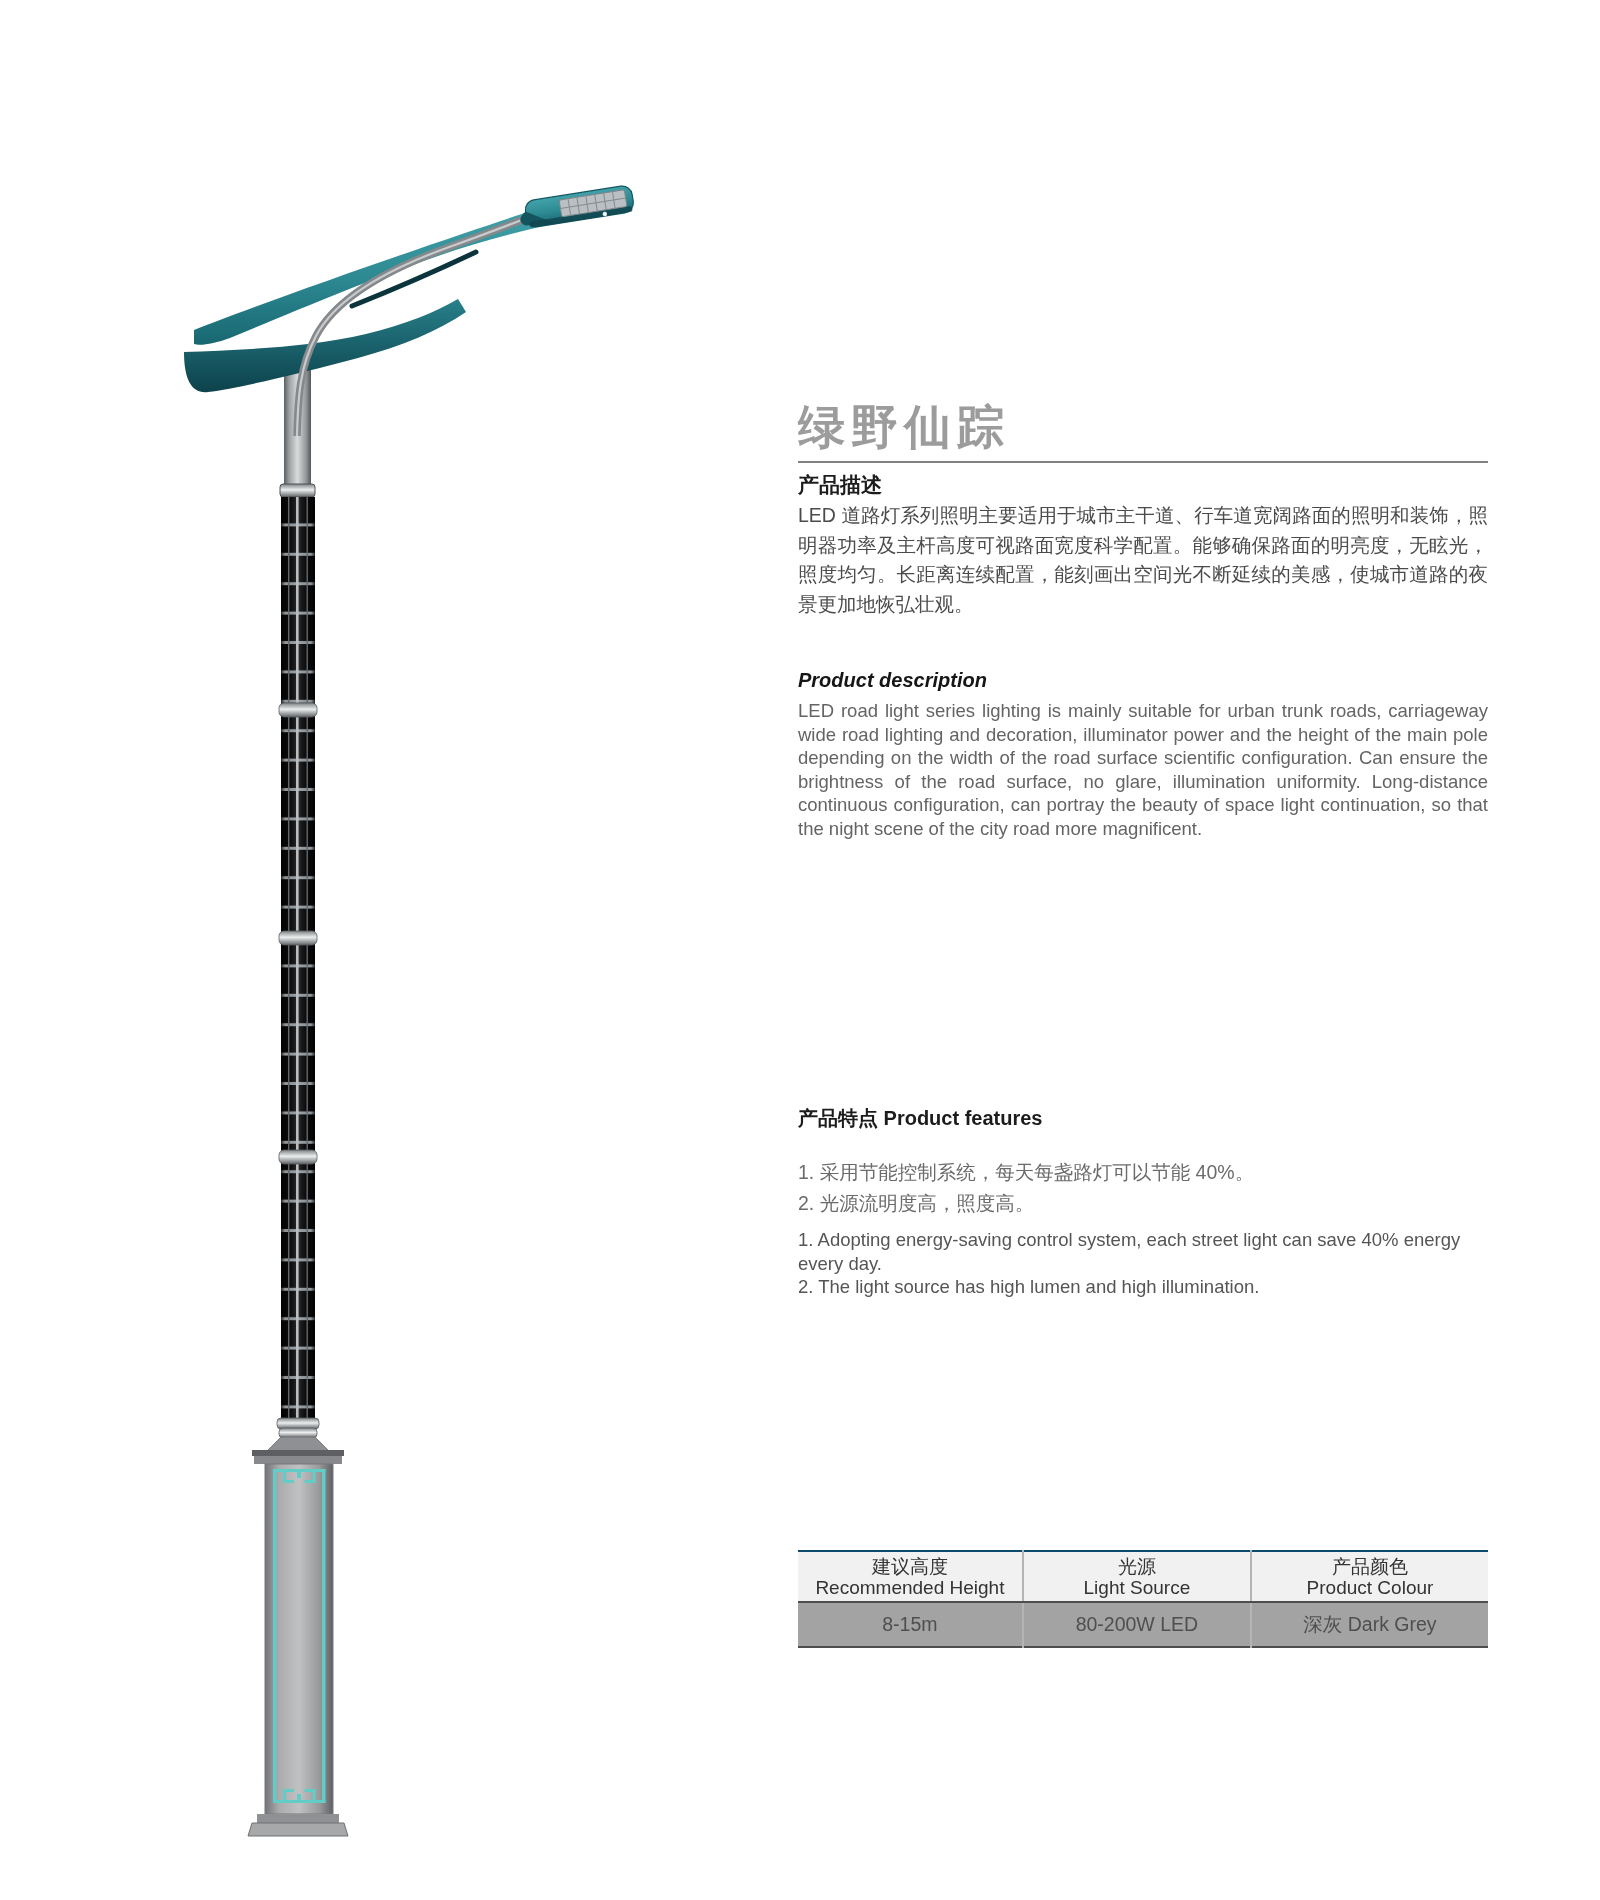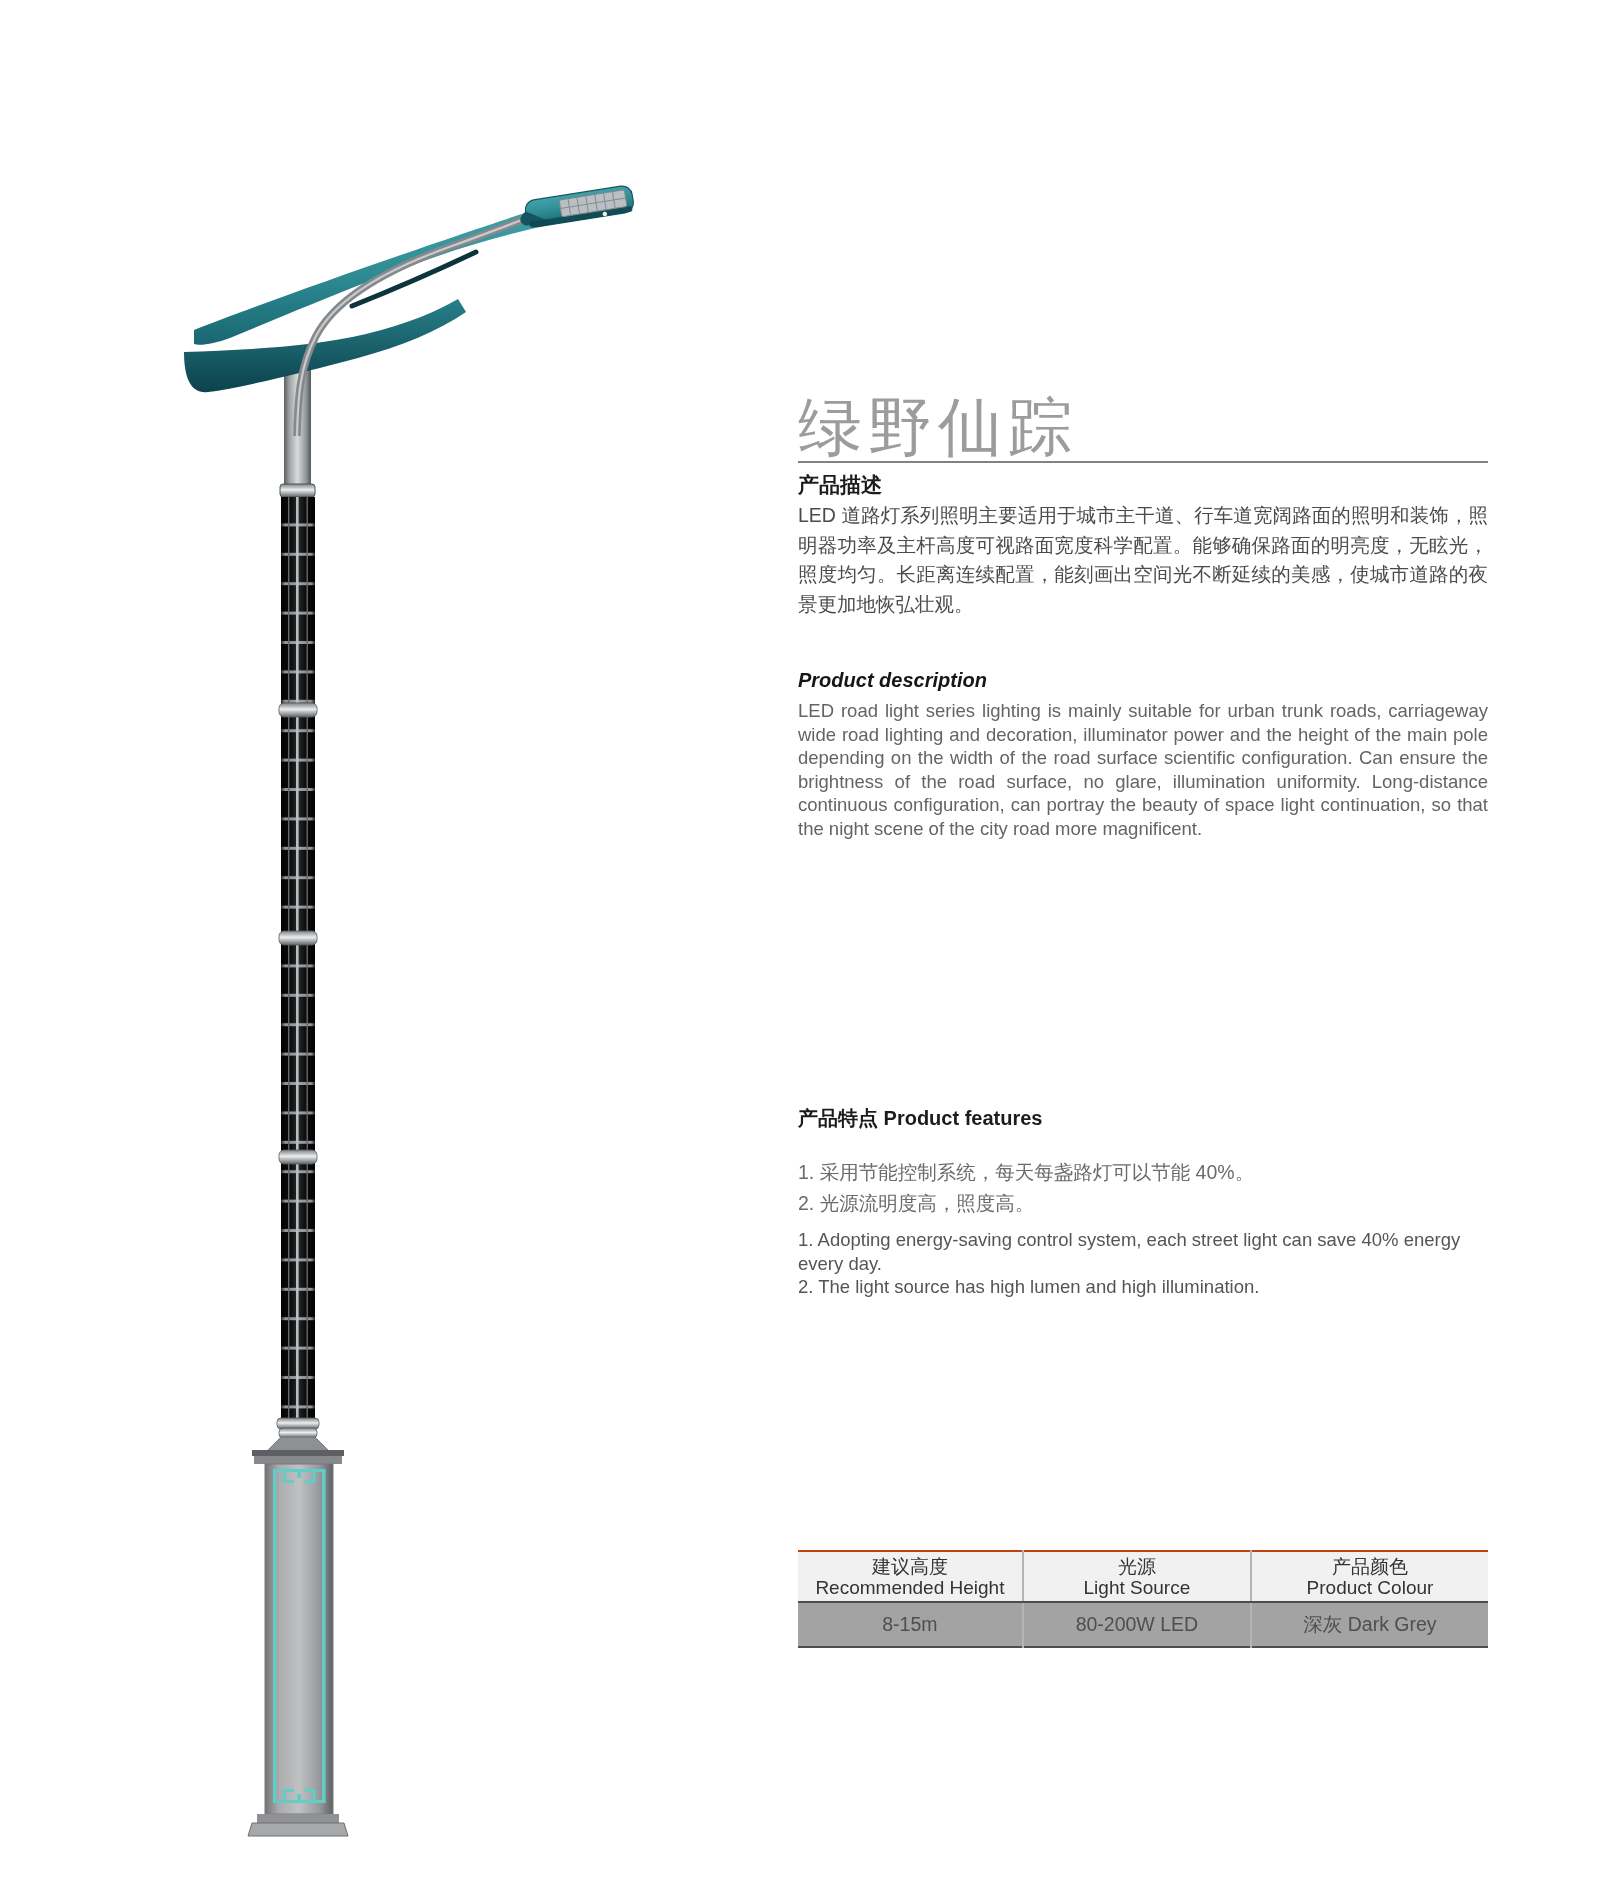--- a/index.html
+++ b/index.html
@@ -4,37 +4,37 @@
 <style>
   html,body{margin:0;padding:0;background:#fff;}
   .page{position:relative;width:1600px;height:1900px;background:#ffffff;overflow:hidden;
         font-family:"Liberation Sans","DejaVu Sans",sans-serif;}
   .lamp-svg{position:absolute;left:0;top:0;}
 
   .content{position:absolute;left:798px;top:0;width:690px;}
   .abs{position:absolute;left:0;width:690px;}
 
   .title-row{top:401px;display:flex;align-items:flex-start;}
-  .title-zh{font-size:64px;line-height:52px;color:#9c9c9c;letter-spacing:6px;font-weight:400;}
+  .title-zh{font-size:47px;line-height:52px;color:#9c9c9c;letter-spacing:6px;font-weight:700;}
   .subtitle-block{margin-left:42px;padding-top:7px;}
   .subtitle-zh{font-size:21px;line-height:23px;color:#4a4a4a;}
   .subtitle-en{font-size:21px;line-height:23px;color:#19a79a;}
   .rule{top:461px;border-top:2px solid #828282;height:0;}
 
   .h-zh{top:471px;font-size:21px;font-weight:bold;color:#1c1c1c;}
   .p-zh{top:501px;font-size:19.5px;line-height:29.5px;color:#4b4b4b;text-align:justify;}
   .h-en{top:669px;font-size:20px;font-weight:bold;color:#161616;font-style:italic;}
   .p-en{top:699px;font-size:18.5px;line-height:23.5px;color:#646464;text-align:justify;}
 
   .h-feat{top:1105px;font-size:20px;font-weight:bold;color:#1c1c1c;}
   .feat-zh{top:1157px;font-size:19.5px;line-height:30.5px;color:#6b6b6b;}
   .feat-en{top:1228px;font-size:18.5px;line-height:23.5px;color:#555;}
 
   table.spec{top:1550px;position:absolute;border-collapse:collapse;width:690px;
-             border-top:2px solid #c2410c;border-bottom:2px solid #4d4d4d;}
+             border-top:2px solid #0c4a6e;border-bottom:2px solid #4d4d4d;}
   table.spec td{text-align:center;vertical-align:middle;}
   table.spec tr.hdr td{background:#f1f1f1;height:47px;border-bottom:2px solid #4d4d4d;}
   table.spec tr.val td{height:41px;background:#a3a3a3;}
   table.spec td + td{border-left:2px solid #b5b5b5;margin-left:36px;}
   .c0{width:224px;}.c1{width:228px;}.c2{width:238px;}
   .th-zh{display:block;font-size:19px;color:#333;line-height:21px;}
   .th-en{display:block;font-size:19px;color:#333;line-height:21px;}
   .tv{font-size:19.5px;color:#4f4f4f;}
 </style>
 </head>

